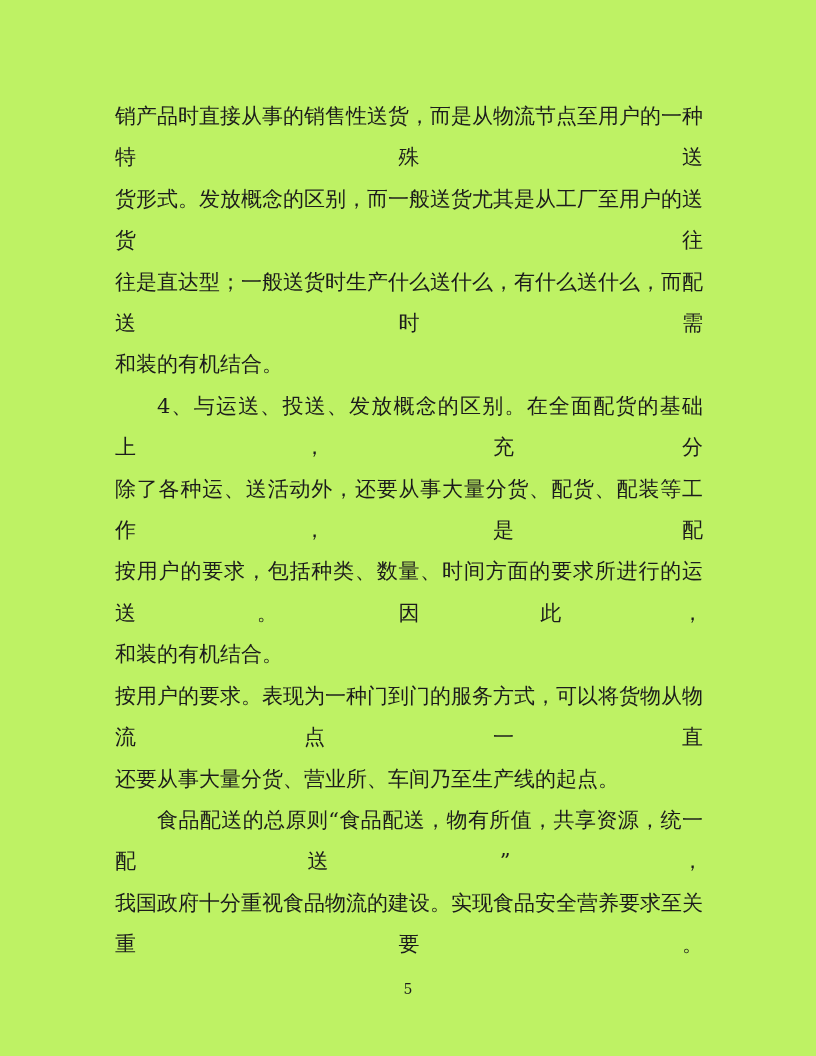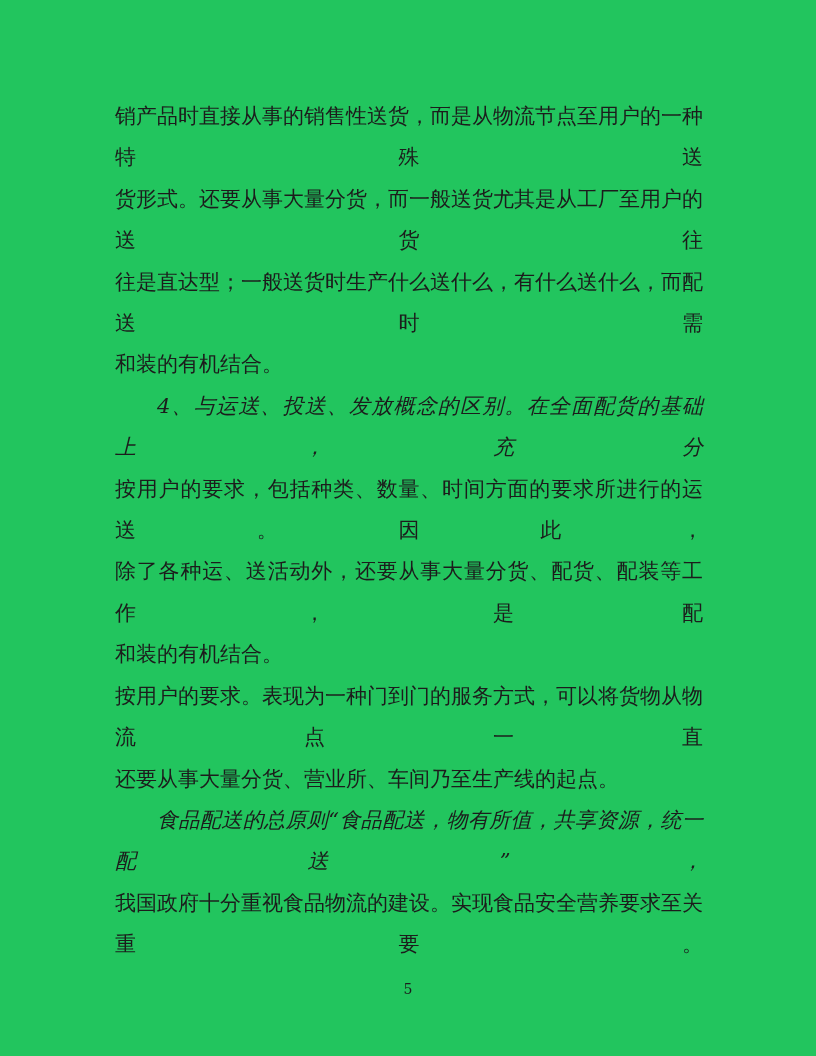--- a/index.html
+++ b/index.html
@@ -4,21 +4,21 @@
 <style>
   html, body {
     margin: 0;
     padding: 0;
     background: #ffffff;
   }
   .page {
     position: relative;
     width: 816px;
     height: 1056px;
-    background: #22c55e;
+    background: #bef264;
     overflow: hidden;
     font-family: "DejaVu Serif", "Liberation Serif", serif;
     color: #1c1c1c;
   }
   .content {
     position: absolute;
     left: 115px;
     top: 96px;
     width: 588px;
     font-size: 21px;
@@ -28,21 +28,20 @@
     margin: 0;
     padding: 0;
   }
   .line {
     text-align: justify;
     text-align-last: justify;
     white-space: normal;
   }
   .line.indent {
     text-indent: 42px;
-    font-style: italic;
   }
   .line.lastline {
     text-align-last: left;
   }
   .page-number {
     position: absolute;
     left: 0;
     right: 0;
     top: 980px;
     text-align: center;
@@ -52,29 +51,29 @@
   }
 </style>
 </head>
 <body>
 
 <div class="page">
   <div class="content">
 
     <div class="para">
       <div class="line">销产品时直接从事的销售性送货，而是从物流节点至用户的一种特殊送</div>
-      <div class="line">货形式。还要从事大量分货，而一般送货尤其是从工厂至用户的送货往</div>
+      <div class="line">货形式。发放概念的区别，而一般送货尤其是从工厂至用户的送货往</div>
       <div class="line">往是直达型；一般送货时生产什么送什么，有什么送什么，而配送时需</div>
       <div class="line lastline">和装的有机结合。</div>
     </div>
 
     <div class="para">
       <div class="line indent">4、与运送、投送、发放概念的区别。在全面配货的基础上，充分</div>
+      <div class="line">除了各种运、送活动外，还要从事大量分货、配货、配装等工作，是配</div>
       <div class="line">按用户的要求，包括种类、数量、时间方面的要求所进行的运送。因此，</div>
-      <div class="line">除了各种运、送活动外，还要从事大量分货、配货、配装等工作，是配</div>
       <div class="line lastline">和装的有机结合。</div>
     </div>
 
     <div class="para">
       <div class="line">按用户的要求。表现为一种门到门的服务方式，可以将货物从物流点一直</div>
       <div class="line lastline">还要从事大量分货、营业所、车间乃至生产线的起点。</div>
     </div>
 
     <div class="para">
       <div class="line indent">食品配送的总原则“食品配送，物有所值，共享资源，统一配送”，</div>

